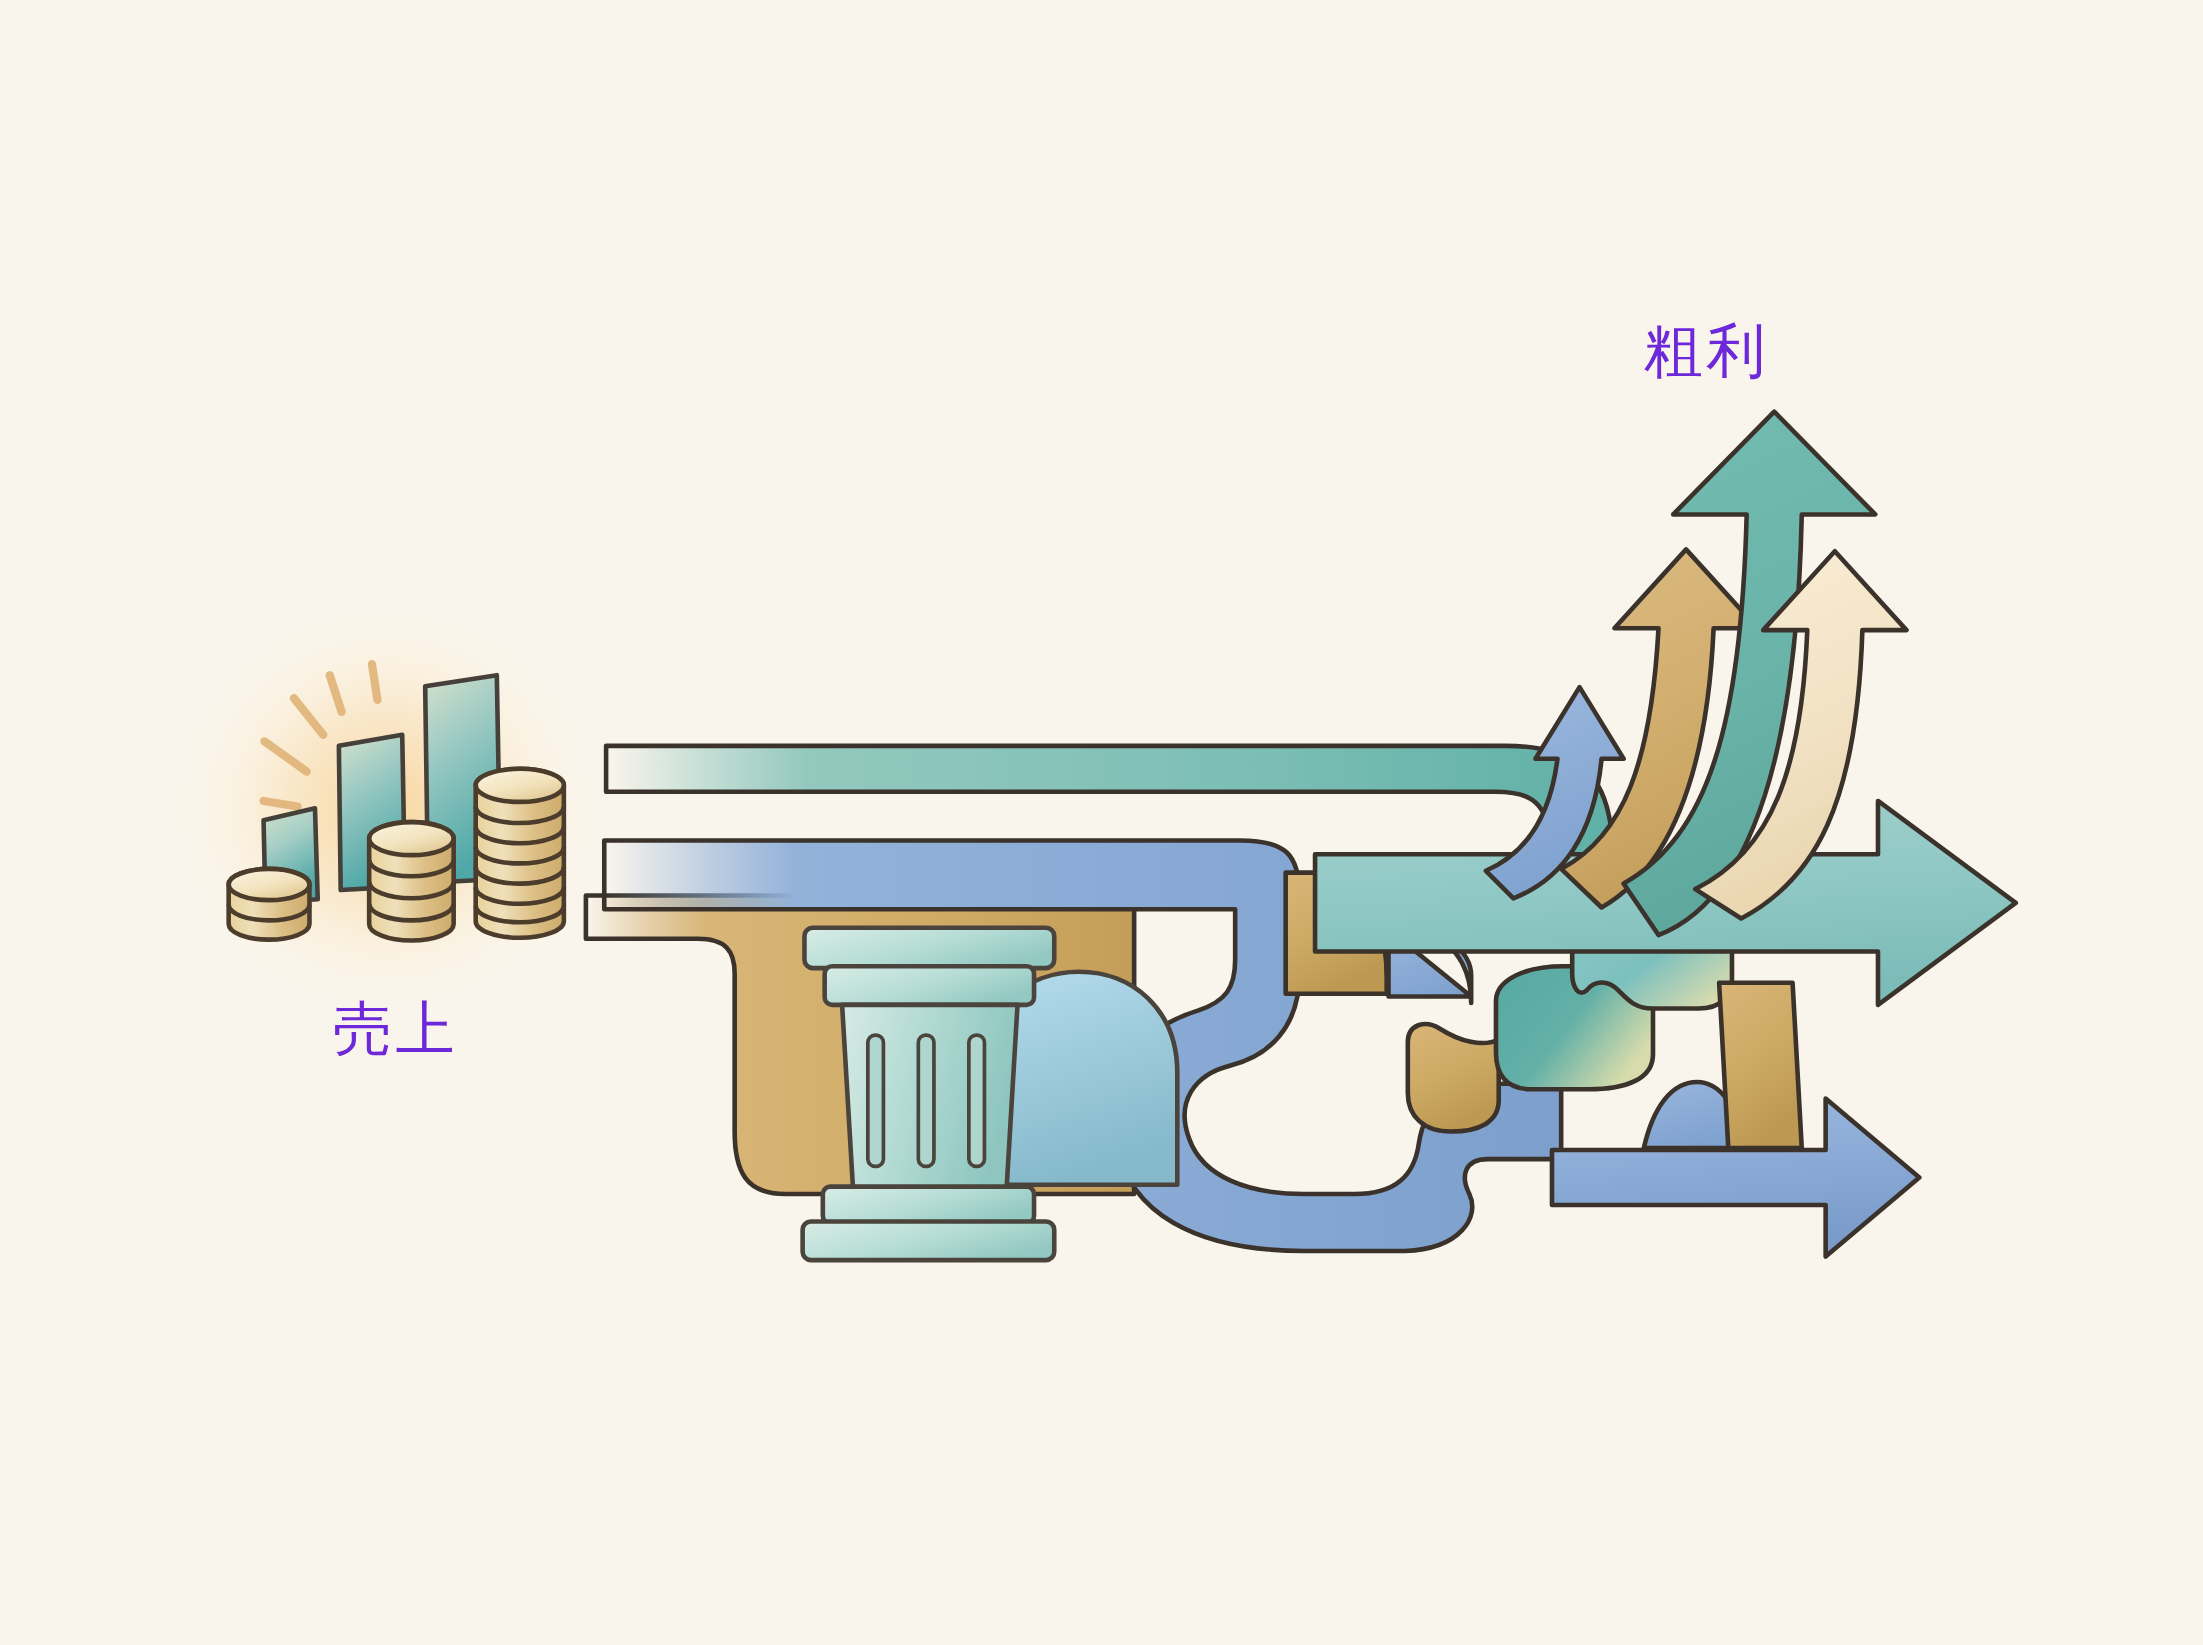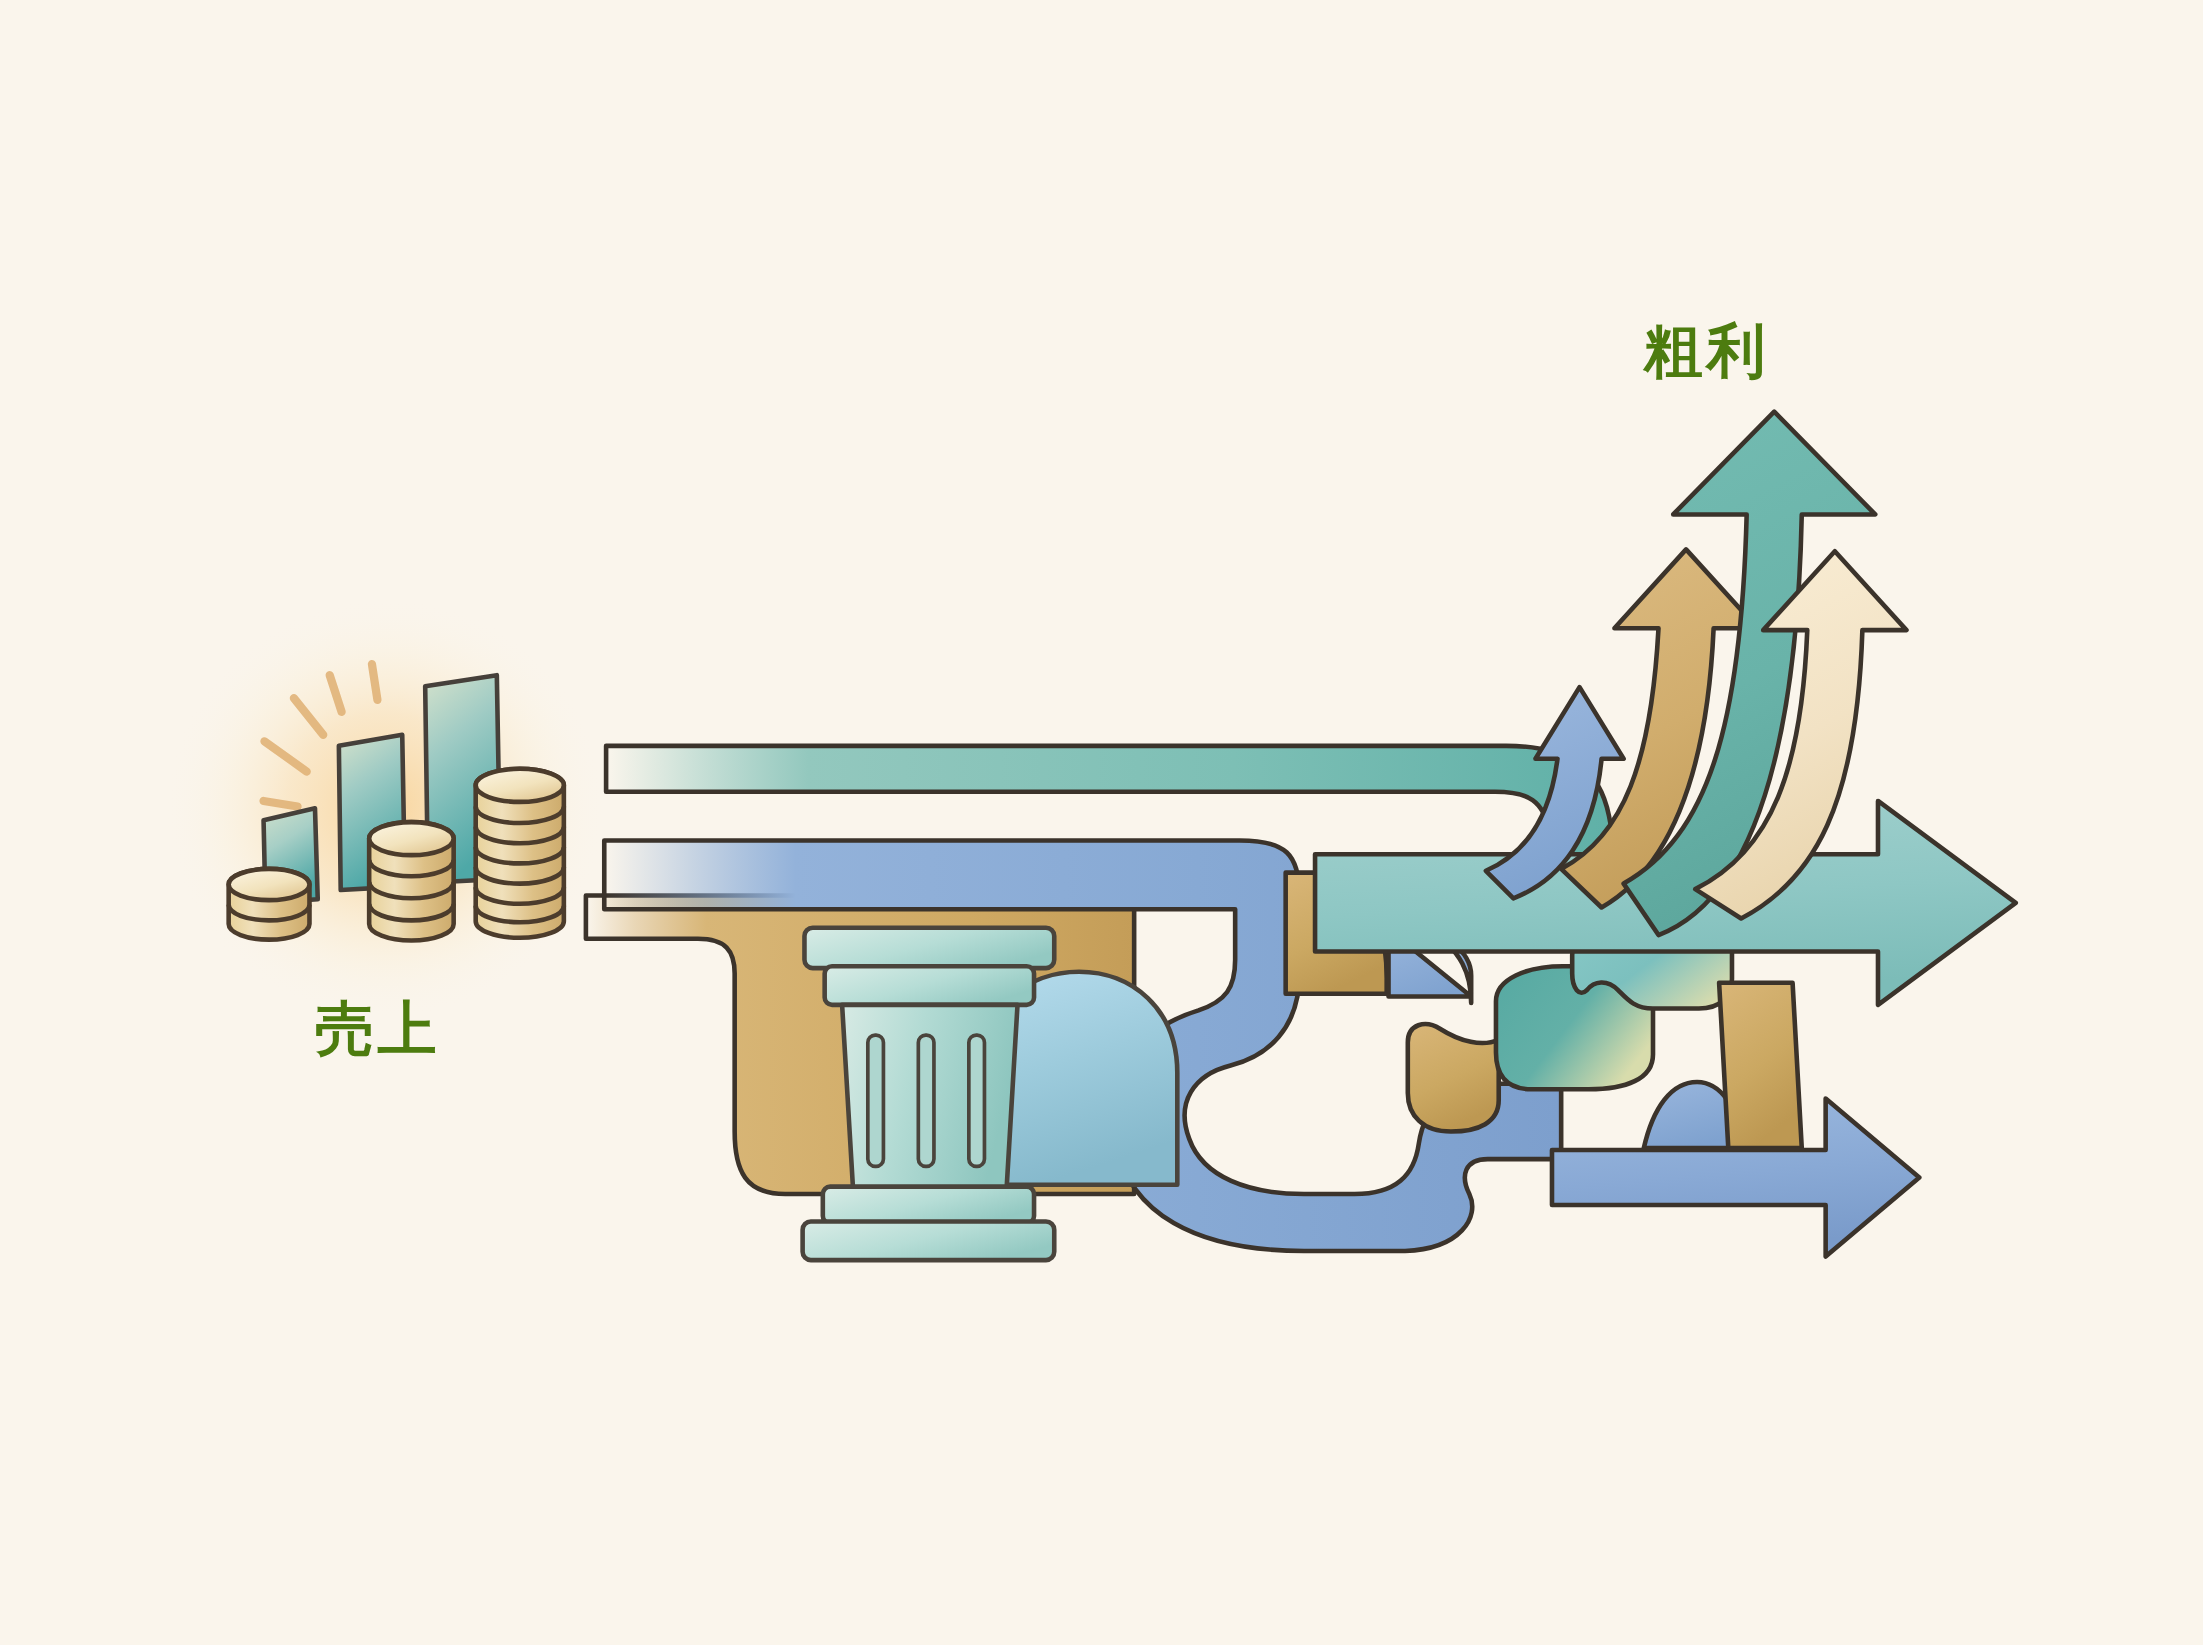--- a/index.html
+++ b/index.html
@@ -15,28 +15,28 @@
   }
   #stage {
     position: relative;
     width: 2204px;
     height: 1646px;
     background: #faf5ec;
   }
   #scene { position: absolute; inset: 0; }
   .label {
     position: absolute;
-    color: #4d7c0f;
+    color: #6d28d9;
     font-family: "DejaVu Sans", "Liberation Sans", sans-serif;
-    font-weight: 700;
+    font-weight: 400;
     white-space: nowrap;
     letter-spacing: 0.06em;
     user-select: none;
   }
-  #label-uriage { left: 315px; top: 990px; font-size: 59px; }
+  #label-uriage { left: 333px; top: 990px; font-size: 59px; }
   #label-kotei  { left: 797px; top: 1223px; font-size: 59px; }
   #label-hendo  { left: 1333px; top: 1223px; font-size: 59px; }
   #label-arari  { left: 1644px; top: 312px;  font-size: 59px; }
 </style>
 </head>
 <body>
 
 <div id="stage">
 
   <svg id="scene" viewBox="0 0 2400 1792" width="2204" height="1646">

